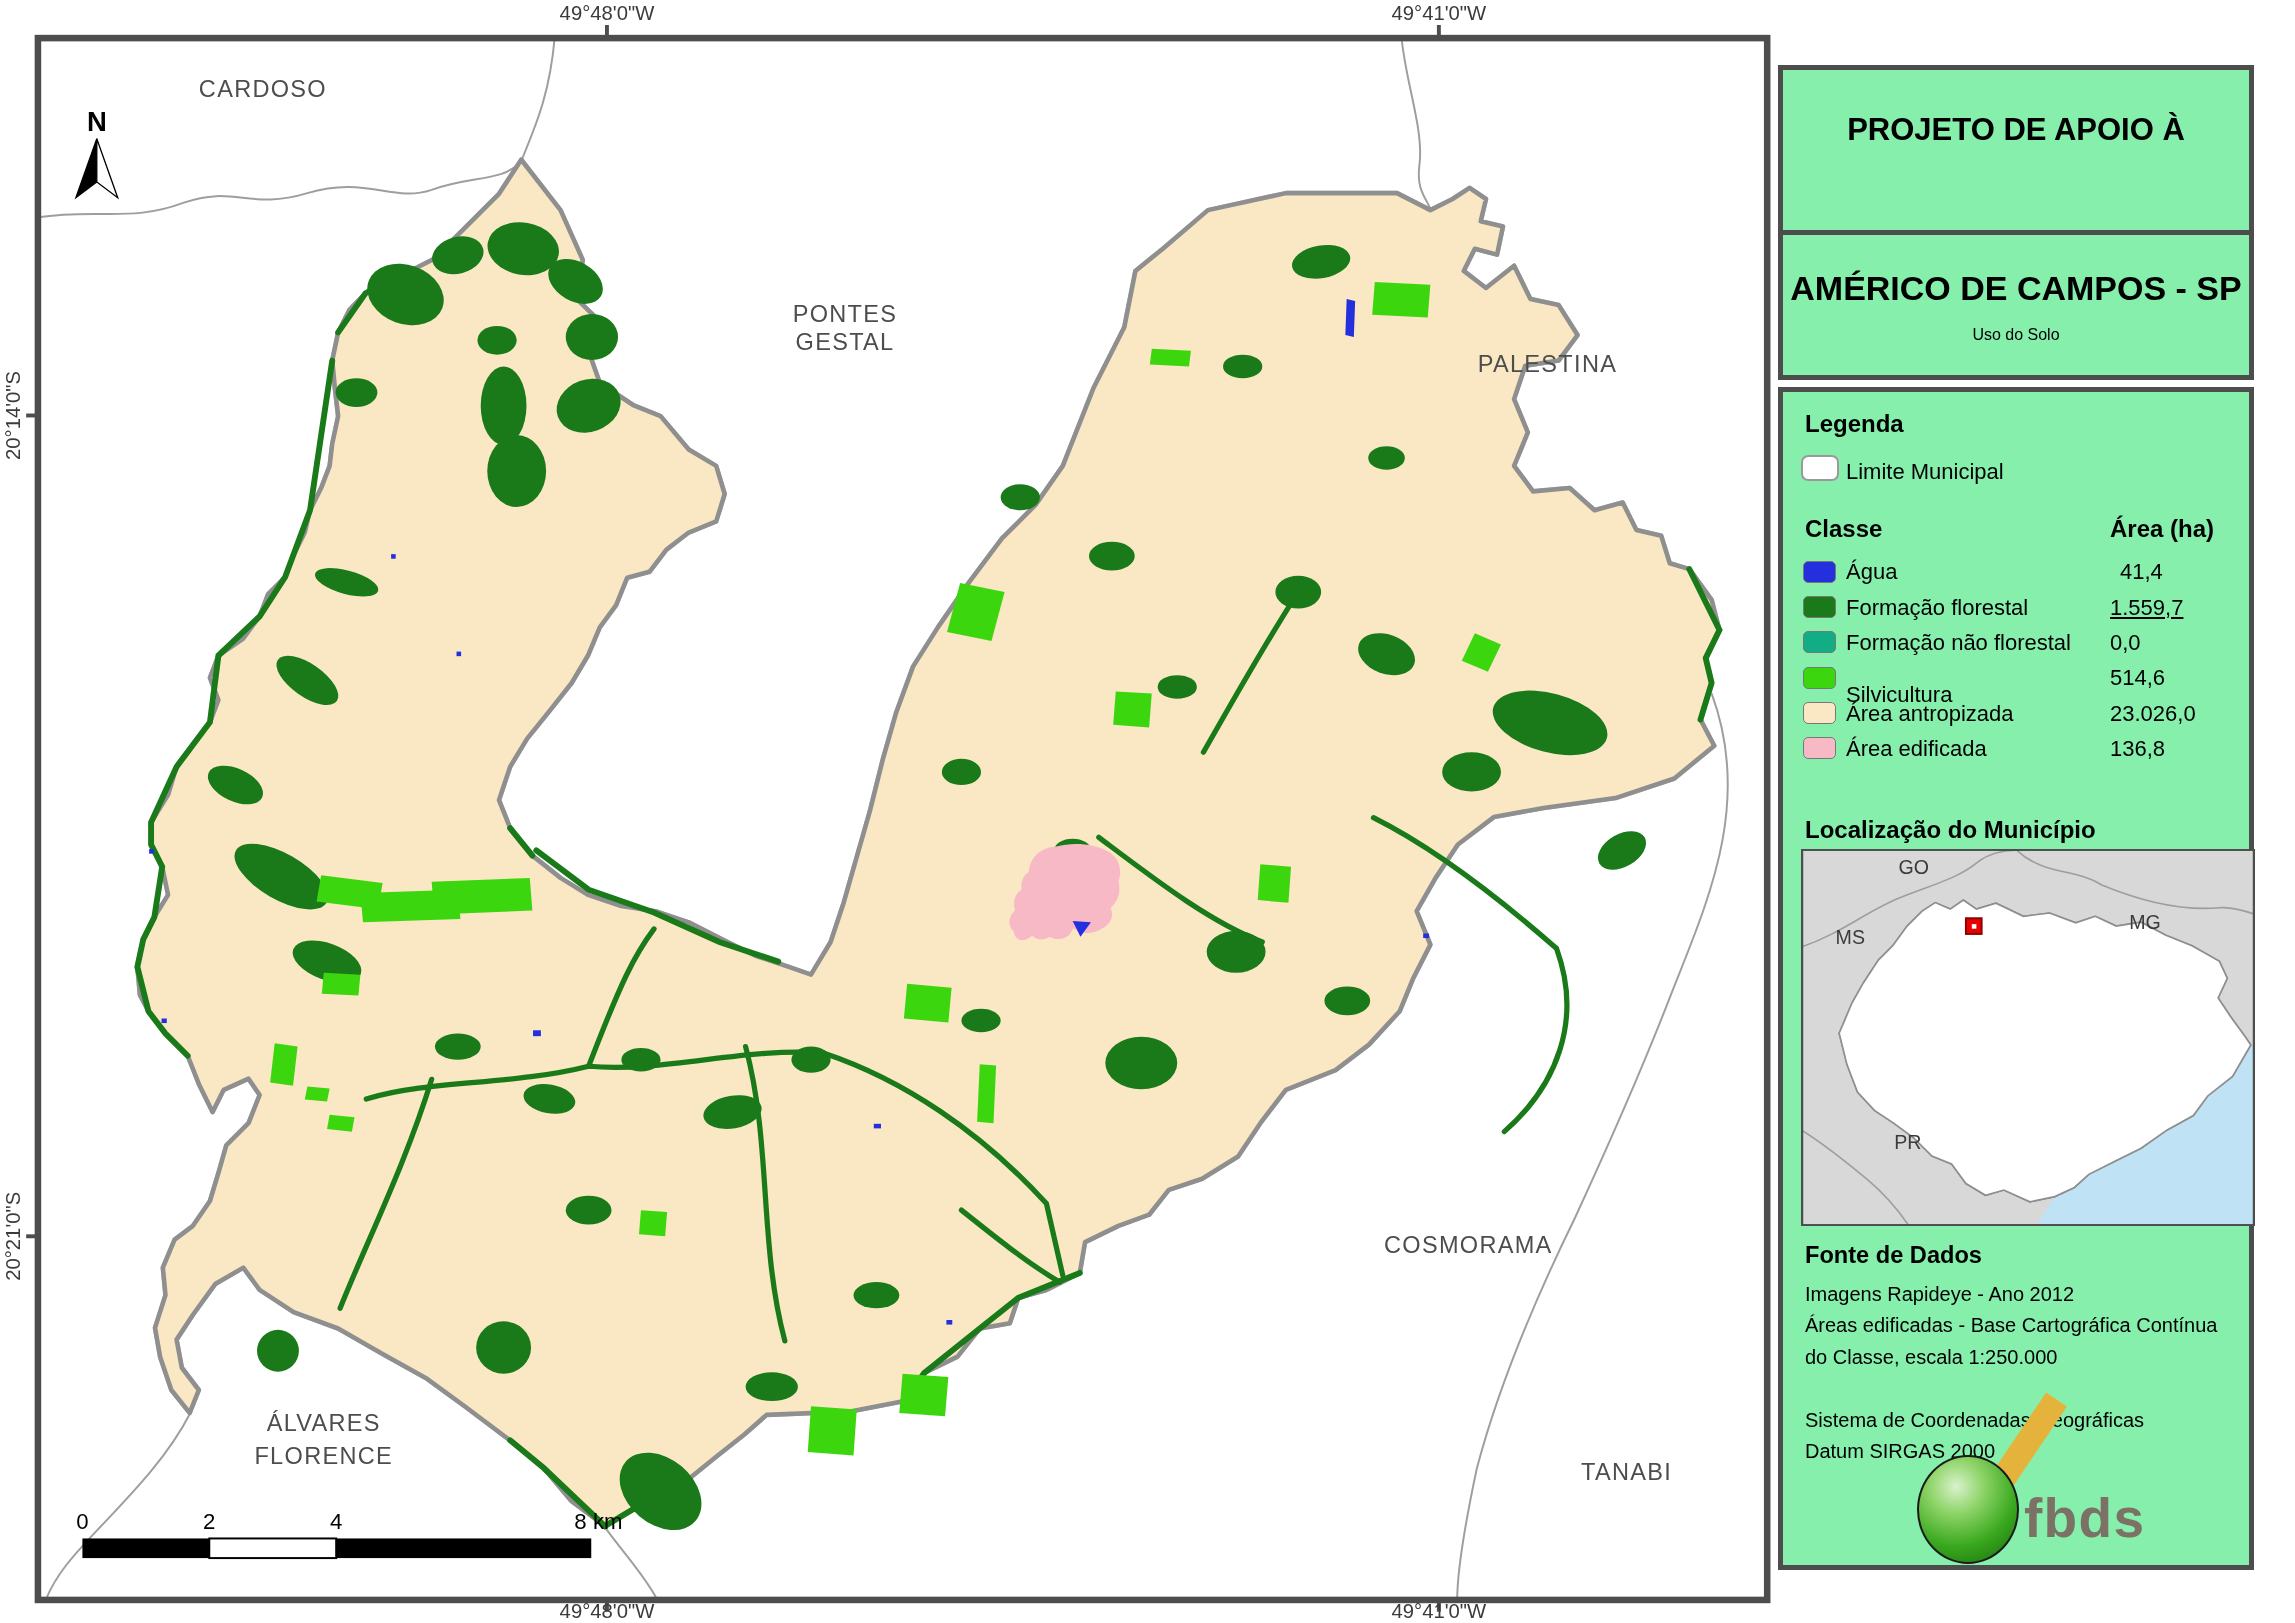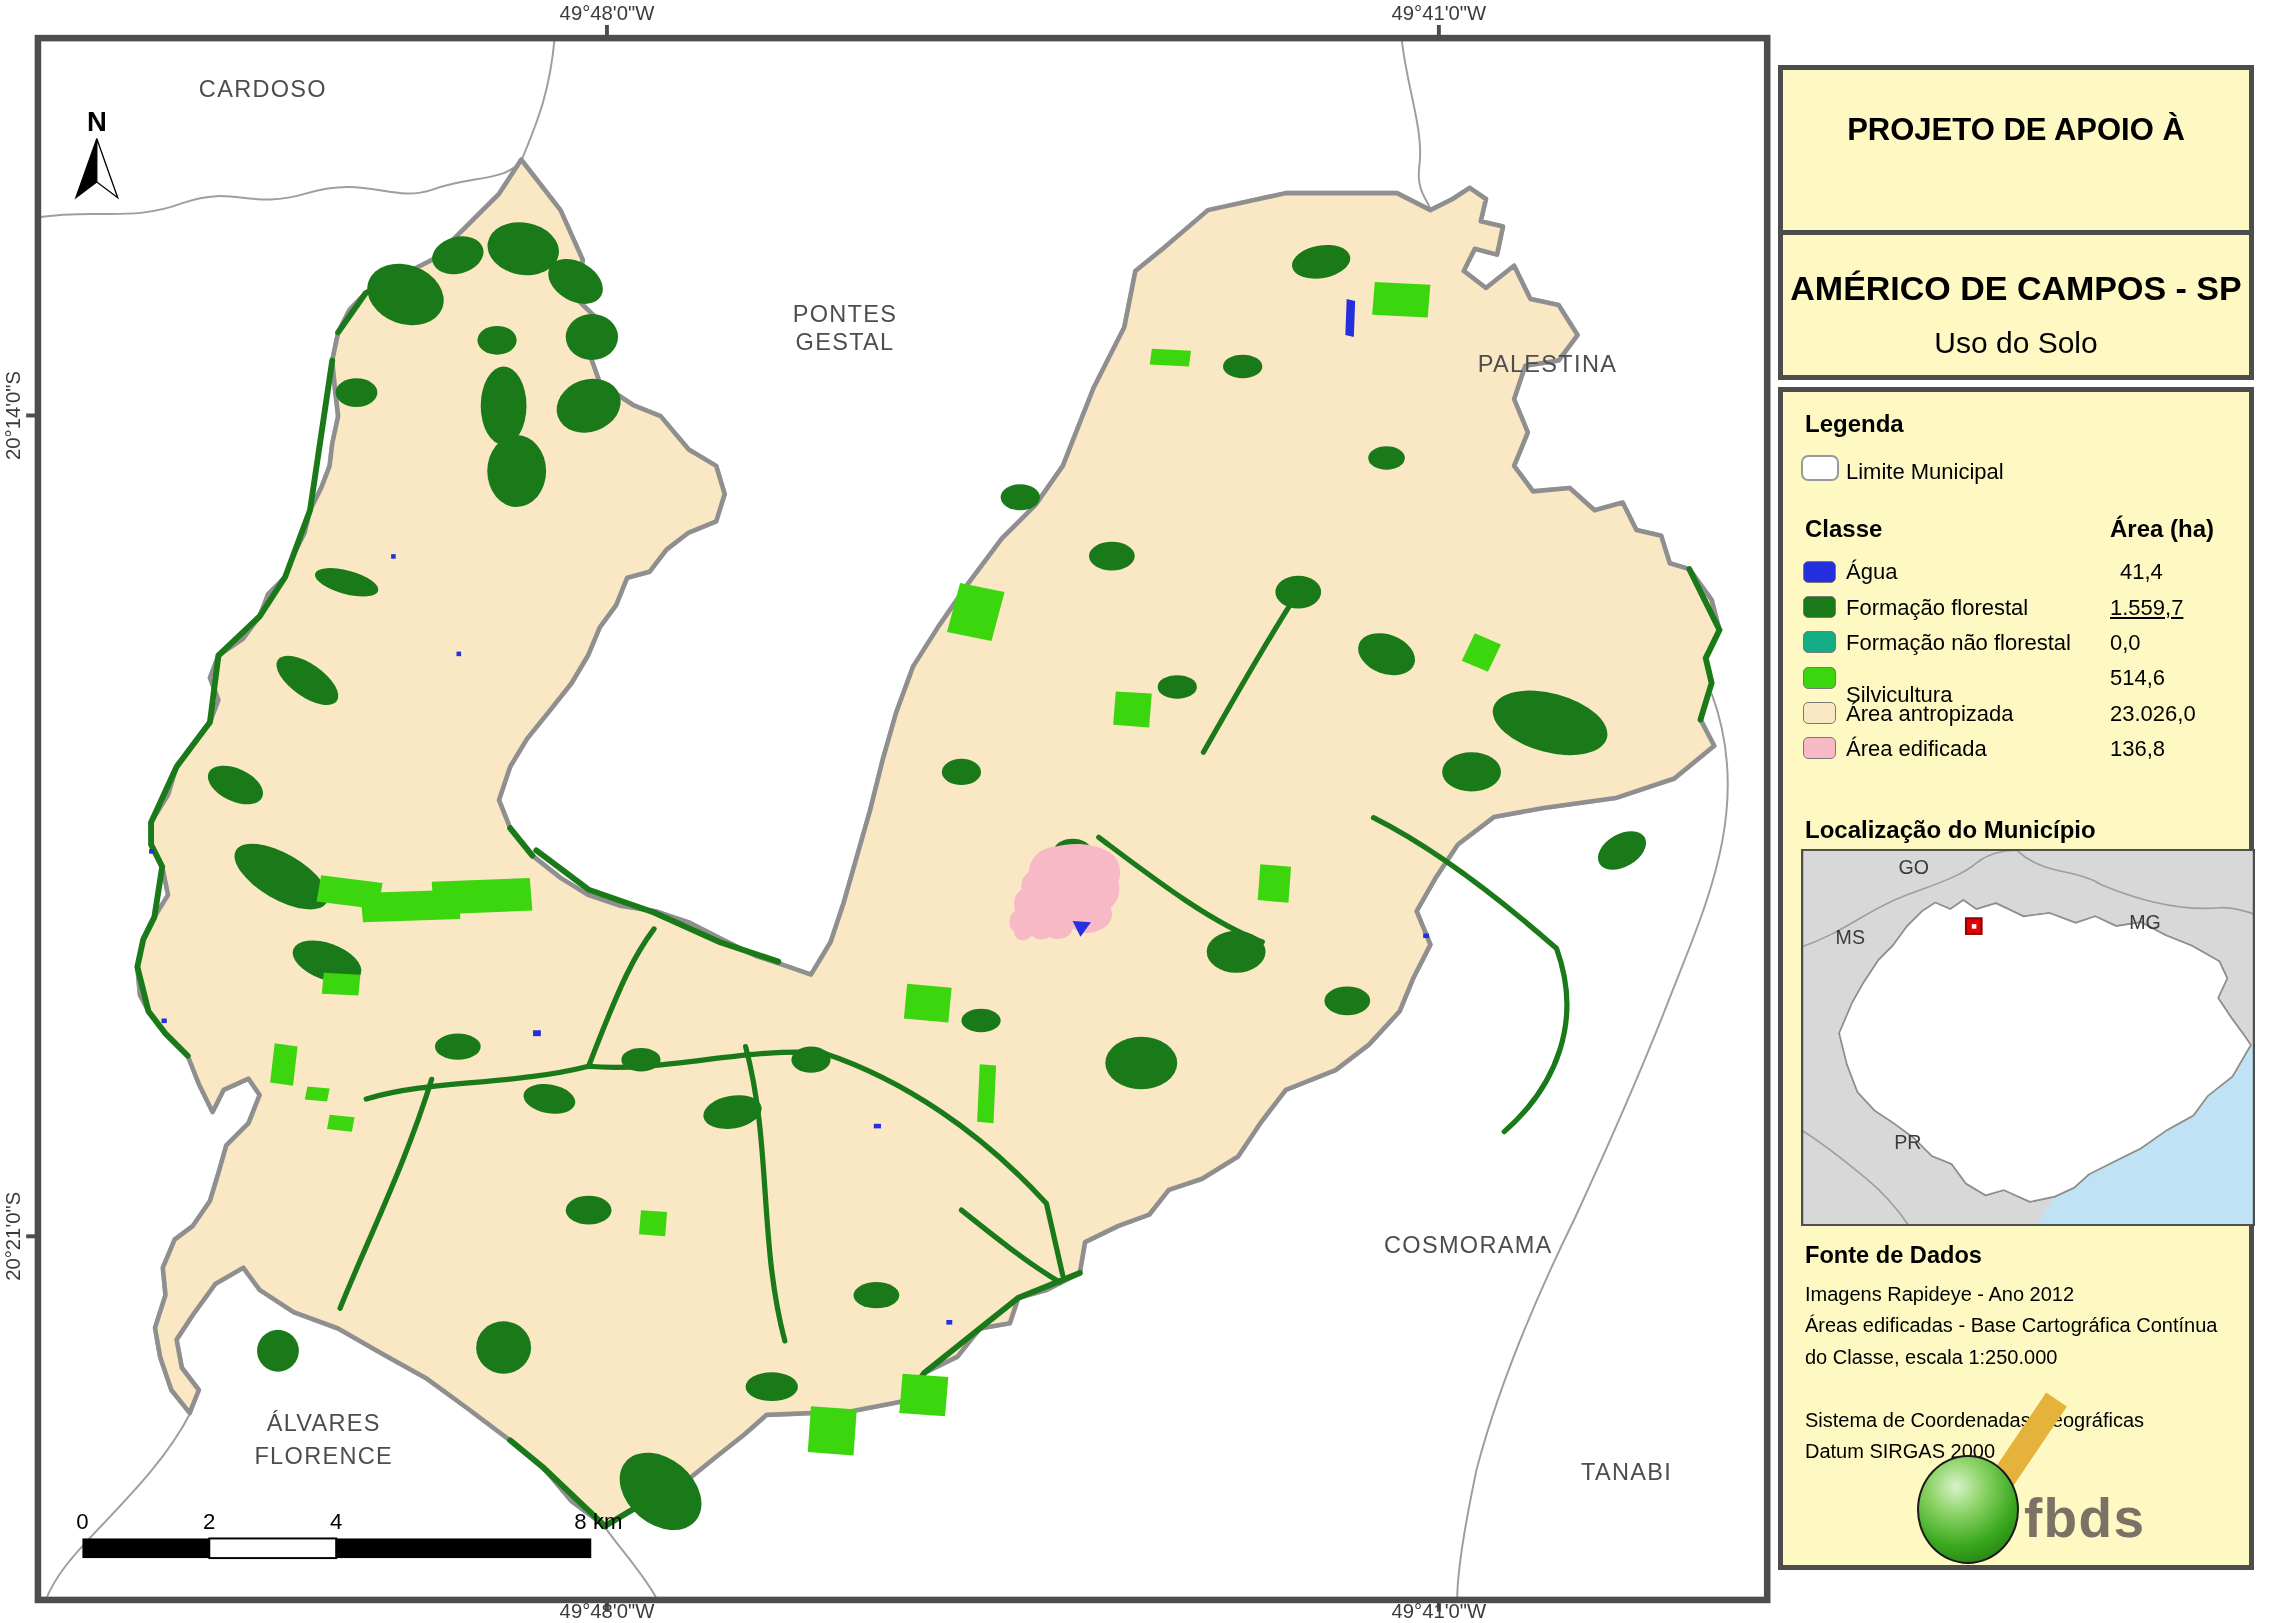--- a/index.html
+++ b/index.html
@@ -2,28 +2,28 @@
 <html style="font-size:10.5px"><head>
 <meta charset="utf-8">
 <style>
   html,body{margin:0;padding:0;background:#ffffff;}
   .page{position:relative;width:2295px;height:1623px;background:#ffffff;
         font-family:"Liberation Sans",sans-serif;overflow:hidden;}
   svg{display:block;}
   .map-svg{position:absolute;left:0;top:0;}
   
   .panel-box{position:absolute;left:1778px;width:476px;border:5.9px solid #4d4d4d;
-             background:#fef9c3;box-sizing:border-box;}
+             background:#86efac;box-sizing:border-box;}
   .box-title{top:65px;height:170px;}
   .box-sub{top:230px;height:150px;}
   .box-main{top:387px;height:1183px;}
   .title-text{margin-top:41px;text-align:center;font-size:31px;font-weight:bold;
               line-height:1.22;color:#000;}
   .sub-name{margin-top:34px;text-align:center;font-size:34px;font-weight:bold;color:#000;}
-  .sub-theme{margin-top:18.3px;text-align:center;font-size:30px;color:#000;}
+  .sub-theme{margin-top:18.3px;text-align:center;font-size:16px;color:#000;}
   .abs{position:absolute;}
   .h-bold{font-size:24px;font-weight:bold;color:#000;}
   .leg-label{font-size:22px;color:#000;white-space:nowrap;}
   .swatch{position:absolute;width:31px;height:19.6px;border-radius:5.2px;border:1.3px solid #777;}
   .swatch-limite{width:34px;height:22px;border-radius:7.2px;border:2.6px solid #9a9a9a;background:#fff;}
   .src-line{font-size:20px;color:#000;line-height:31px;white-space:nowrap;}
   
   .logo-sphere{position:absolute;width:98px;height:105px;border-radius:50%;
     background:radial-gradient(circle at 38% 28%, #d9f2cc 0%, #8ed468 28%, #39a81e 62%, #176a0c 100%);
     border:2.6px solid #1b1b1b;}

